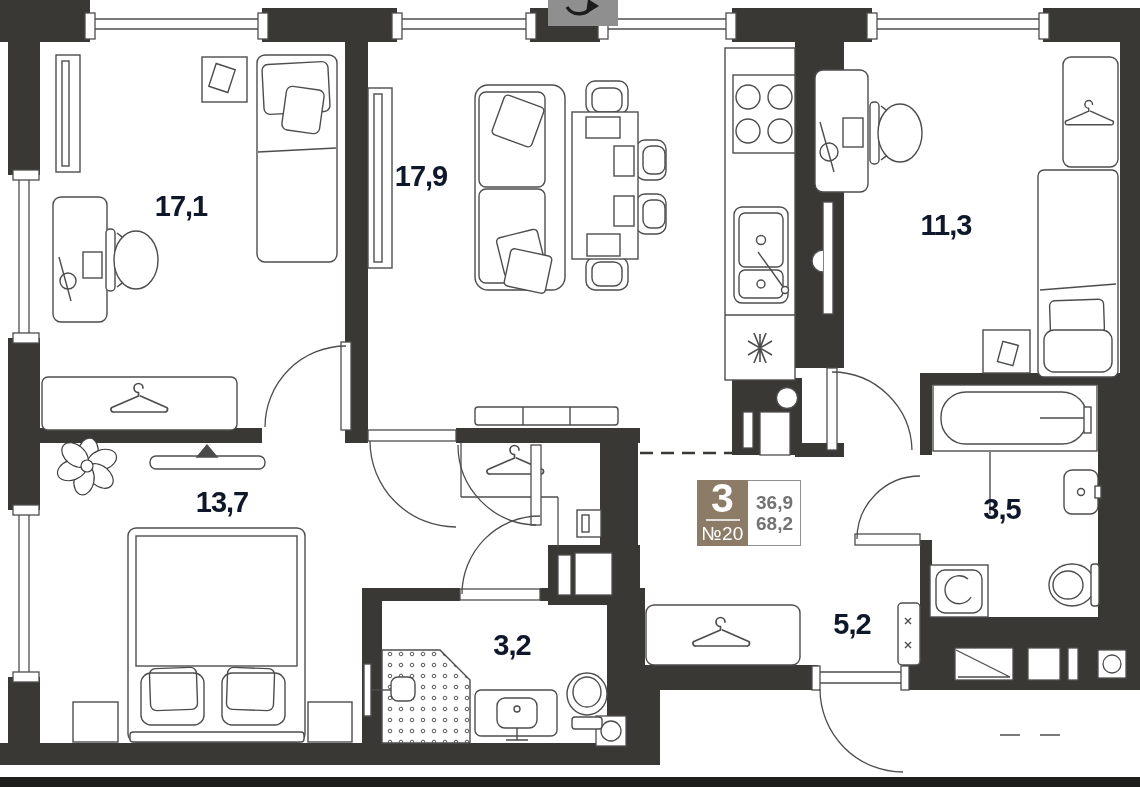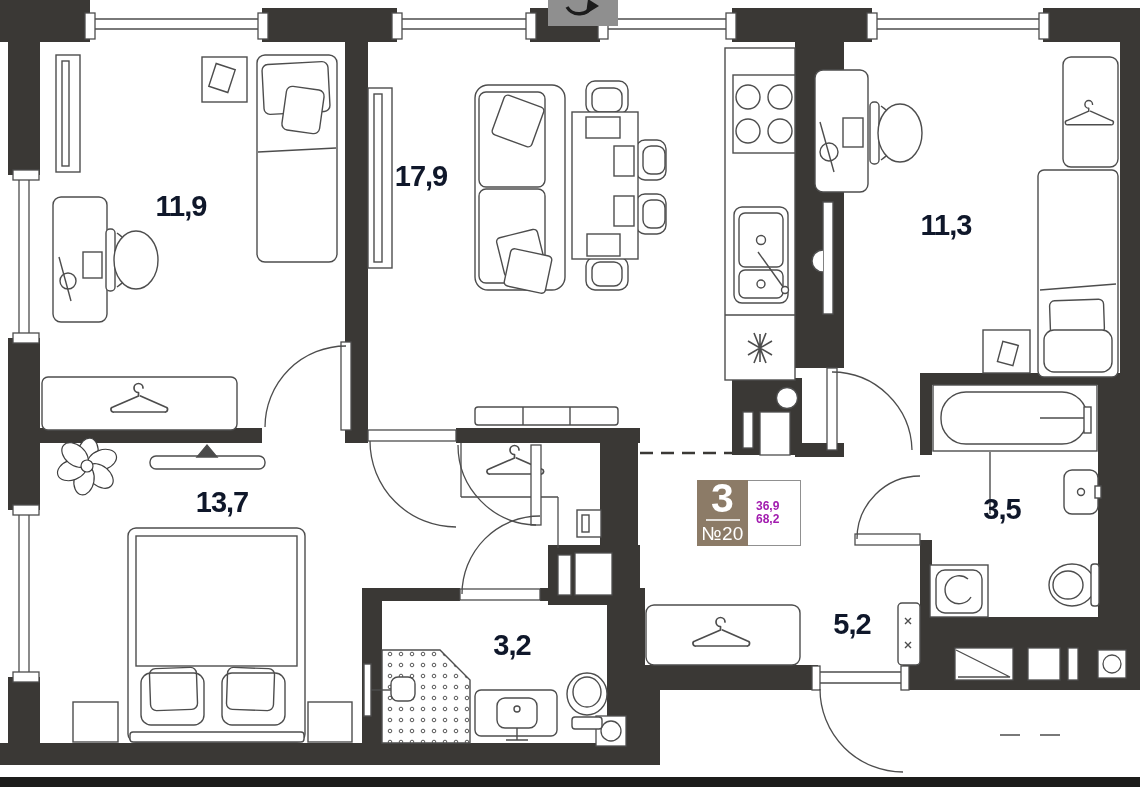--- a/index.html
+++ b/index.html
@@ -9,21 +9,21 @@
   .room-label{position:absolute;transform:translate(-50%,-50%);font-size:29px;font-weight:700;
               color:#0f172a;letter-spacing:-1px;white-space:nowrap;}
   .badge{position:absolute;left:697px;top:480px;width:104px;height:66px;display:flex;}
   .badge-left{width:51px;background:#8c7b67;color:#fff;display:flex;flex-direction:column;
               align-items:center;justify-content:center;}
   .badge-num{font-size:41px;font-weight:700;line-height:.85;}
   .badge-divider{width:34px;height:2px;background:rgba(255,255,255,.75);margin:3px 0 2px;}
   .badge-unit{font-size:19px;font-weight:400;letter-spacing:.3px;}
   .badge-right{flex:1;background:#fff;border:1.5px solid #909090;border-left:none;
                display:flex;flex-direction:column;justify-content:center;padding-left:8px;}
-  .badge-val{font-size:12px;font-weight:700;color:#a21caf;line-height:1.12;}
+  .badge-val{font-size:19px;font-weight:700;color:#737373;line-height:1.12;}
   .bottom-bar{position:absolute;left:0;top:777px;width:1140px;height:10px;background:#1d1d1b;}
 </style>
 </head>
 <body>
 
 <div class="stage">
 
 <svg width="1140" height="787" viewBox="0 0 1140 787">
   <defs>
     <pattern id="dots" width="11" height="11" patternUnits="userSpaceOnUse">
@@ -355,21 +355,21 @@
     <g>
       <rect x="818" y="668" width="85" height="20" fill="#fff" stroke="none"></rect>
       <path d="M818,672 H903 M818,683 H903" fill="none"></path>
       <rect x="812" y="666" width="8" height="24" fill="#fff"></rect>
       <rect x="901" y="666" width="8" height="24" fill="#fff"></rect>
       <path d="M820,689 A83,83 0 0 0 903,772" fill="none"></path>
     </g>
   </g>
 </svg>
 
-<div class="room-label" style="left:181px;top:206px">11,9</div>
+<div class="room-label" style="left:181px;top:206px">17,1</div>
 <div class="room-label" style="left:421px;top:176px">17,9</div>
 <div class="room-label" style="left:946px;top:225px">11,3</div>
 <div class="room-label" style="left:222px;top:502px">13,7</div>
 <div class="room-label" style="left:512px;top:645px">3,2</div>
 <div class="room-label" style="left:852px;top:624px">5,2</div>
 <div class="room-label" style="left:1002px;top:509px">3,5</div>
 
 <div class="badge">
   <div class="badge-left">
     <div class="badge-num">3</div>

